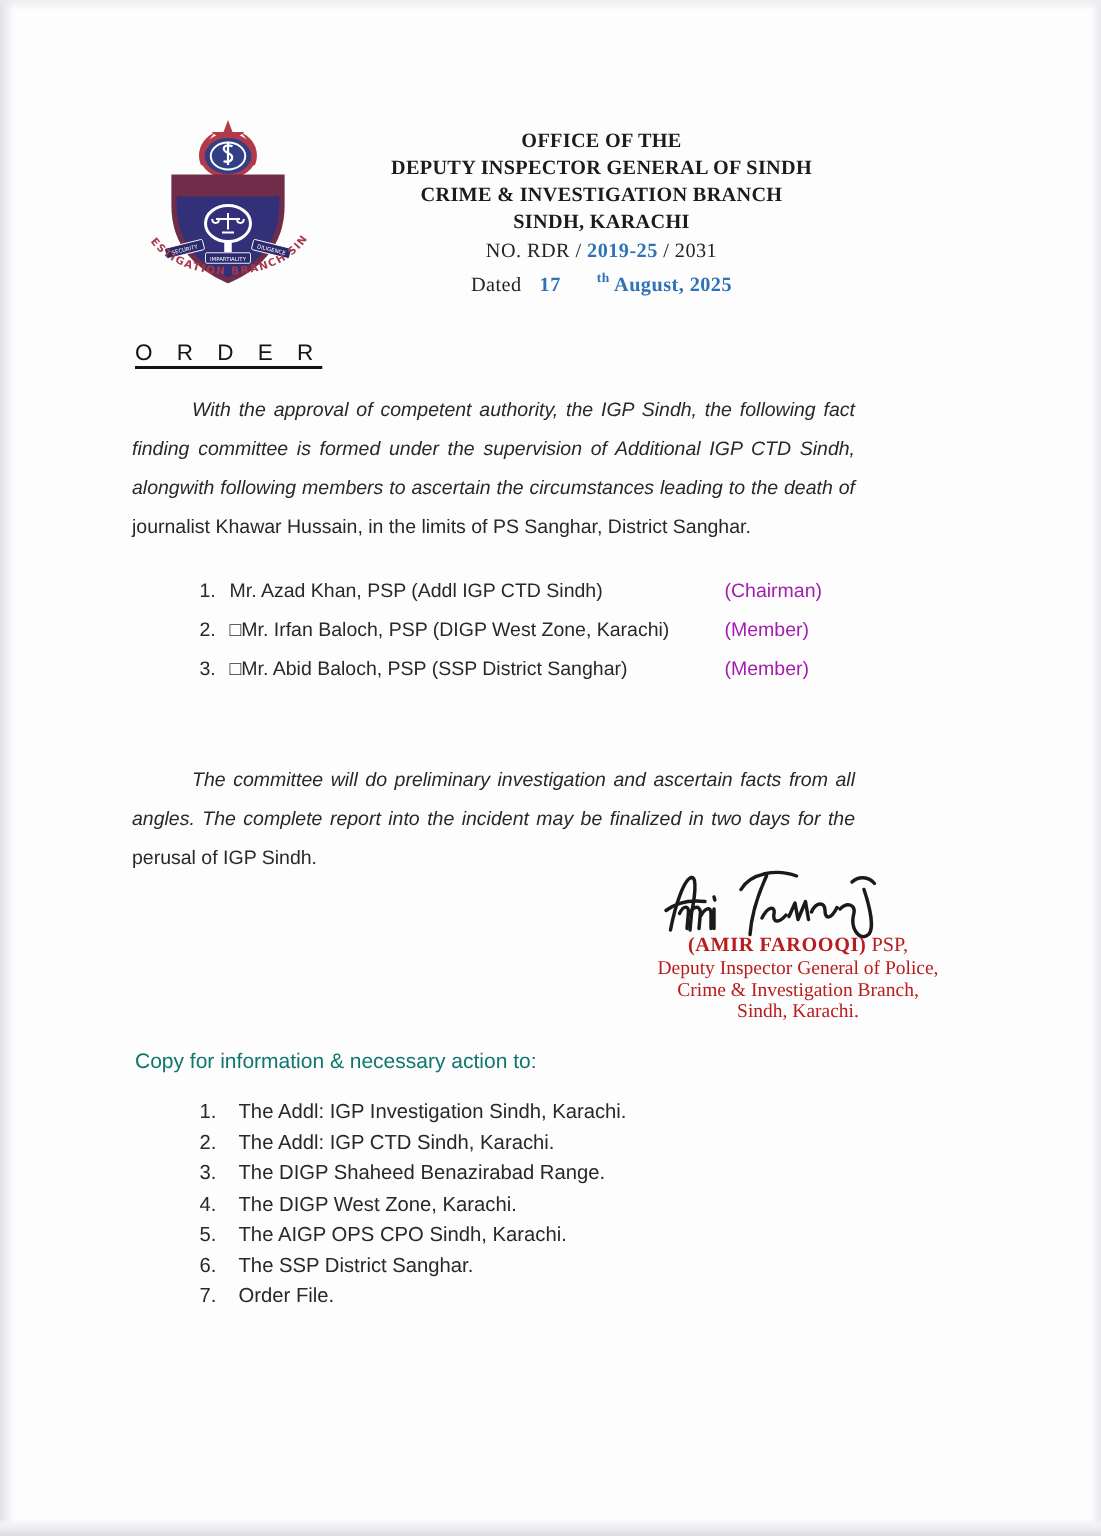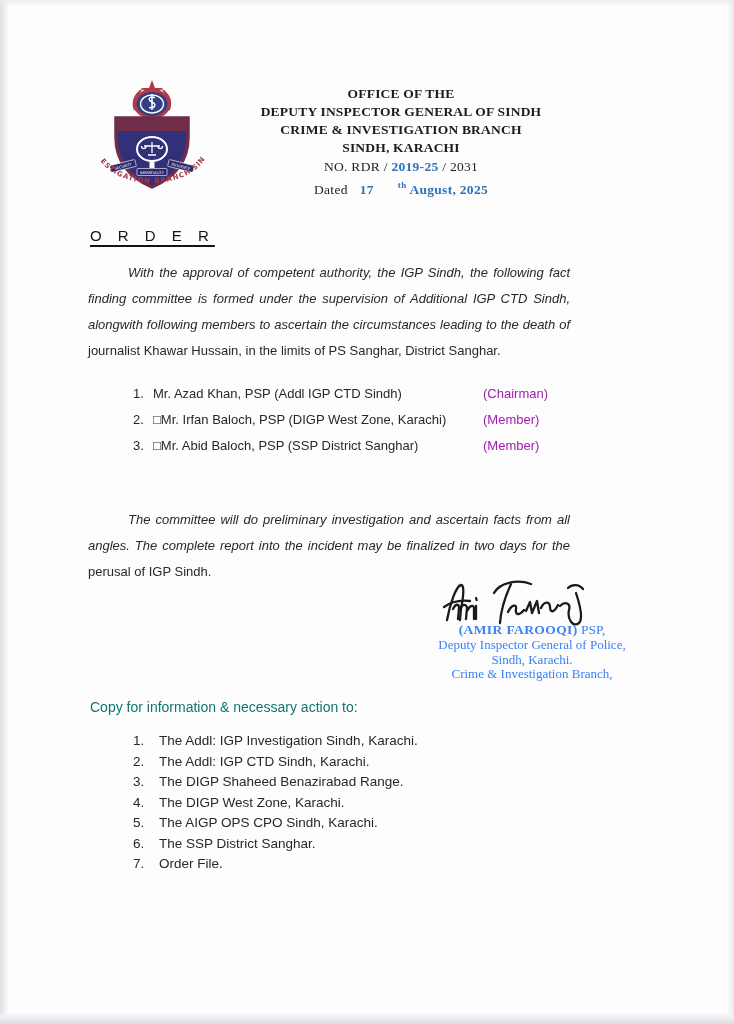--- a/index.html
+++ b/index.html
@@ -45,21 +45,21 @@
   .firstline { text-indent:40px; }
 
   .members { position:absolute; left:133px; top:381px; font-size:13px; color:#282828; }
   .member-row { display:flex; line-height:26px; }
   .m-num  { width:20px; }
   .m-text { width:330px; }
   .m-role { font-weight:normal; color:#a21caf; }
 
   .sig-block {
     position:absolute; left:388px; top:577px; width:288px; text-align:center;
-    font-family:"Liberation Serif", serif; color:#3b82f6;
+    font-family:"Liberation Serif", serif; color:#b91c1c;
   }
   .sig-svg { display:block; margin:0 auto -7px 52px; width:172px; height:52px; }
   .sig-name { font-size:13.5px; line-height:16px; }
   .sig-name .nm { font-weight:bold; letter-spacing:.4px; }
   .sig-title { font-size:13px; line-height:14.5px; }
 
   .copy-label { position:absolute; left:90px; top:699px; font-size:14px; color:#0f766e; }
   .copy-list  { position:absolute; left:133px; top:731px; font-size:13.5px; color:#282828; }
   .copy-row { display:flex; line-height:20.5px; }
   .c-num { width:26px; }
@@ -162,22 +162,22 @@
         <path d="M13,32 C16,26 19,27 19,31 L18,42 M19,33 C22,27 26,26 27,31 L26,42 M27,34 C30,28 34,27 34,32 L34,42 M36,29 L36,42 M36,21 L36.6,23"></path>
         <path d="M54,16 C60,5 78,2 91,7 M71,7 C65,20 61,33 60,46"></path>
         <path d="M68,35 C72,27 77,27 76,32 C75,38 79,39 84,33 M86,34 L90,25 L92,36 L97,24 L99,36 M101,31 C104,24 110,24 110,30 C110,36 114,36 118,28 M120,29 C125,24 131,26 129,33 C127,42 133,51 139,46 C143,42 140,28 136,16"></path>
         <path d="M128,11 C132,7 139,7 143,12"></path>
       </g>
     </svg>
     <div class="sig-name">
       <span class="nm">(AMIR FAROOQI)</span><span> PSP,</span>
     </div>
     <div class="sig-title">Deputy Inspector General of Police,</div>
+    <div class="sig-title">Crime &amp; Investigation Branch,</div>
     <div class="sig-title">Sindh, Karachi.</div>
-    <div class="sig-title">Crime &amp; Investigation Branch,</div>
   </div>
 
   <div class="copy-label">Copy for information &amp; necessary action to:</div>
 
   <div class="copy-list">
     <div class="copy-row">
       <span class="c-num">1.</span>
       <span>The Addl: IGP Investigation Sindh, Karachi.</span>
     </div>
     <div class="copy-row">

